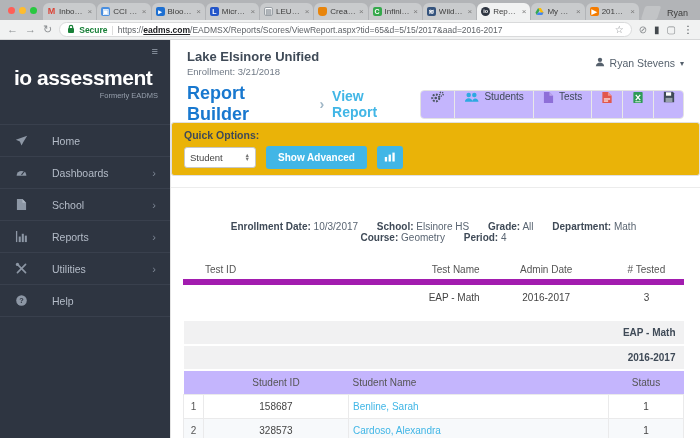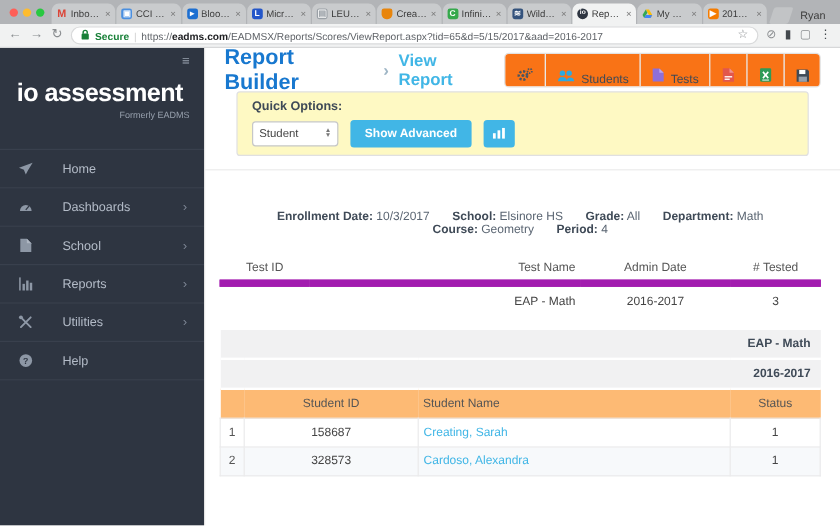--- a/index.html
+++ b/index.html
@@ -32,21 +32,21 @@
              transform:skewX(-18deg); border-radius:2px; }
   .profile-name { flex-shrink:0; font-size:9px; color:#3c3c3c; padding:0 8px 2px 8px; }
 
   .toolbar { height:20px; background:#f1f2f2; border-bottom:1px solid #d7d8d9; display:flex; align-items:center; padding:0 7px; gap:7px; }
   .nav-glyph { color:#8a8d90; font-size:11px; line-height:1; }
   .omnibox { flex:1; height:15px; background:#fff; border:1px solid #d9dadb; border-radius:8px;
              display:flex; align-items:center; padding:0 7px; gap:4px; font-size:8.5px; min-width:0; }
   .secure { color:#188038; font-weight:bold; }
   .omni-sep { color:#d0d0d0; }
   .url-text { color:#5f6368; white-space:nowrap; overflow:hidden; min-width:0; }
-  .url-domain { color:#202124; font-weight:bold; }
+  .url-domain { color:#202124; font-weight:bold;text-decoration:underline; }
   .ext-glyph { color:#8a8d90; font-size:10px; line-height:1; }
   .ext-dark { color:#43484d; }
 
   
   .app { display:flex; height:398px; }
   .sidebar { width:170px; flex-shrink:0; background:#2e3541; color:#b9c1cd; }
   .logo-block { padding:8px 12px 10px 14px; position:relative; height:84px; }
   .hamburger { position:absolute; top:5px; right:12px; color:#9aa3b0; font-size:11px; letter-spacing:0; cursor:pointer; }
   .logo-line { margin-top:18px; color:#fff; font-size:21px; letter-spacing:-0.5px; white-space:nowrap; }
   .logo-io { font-weight:bold; }
@@ -63,25 +63,25 @@
   .district-name { font-size:13px; font-weight:bold; color:#3f4a57; }
   .district-enrollment { font-size:9.5px; color:#707a86; margin-top:2px; }
   .user-menu { display:flex; align-items:center; gap:5px; font-size:10.5px; color:#55606c; cursor:pointer; }
   .user-caret { font-size:8px; color:#55606c; }
 
   .page-header { height:36px; display:flex; align-items:center; padding:0 16px; gap:8px; }
   .page-title { font-size:18px; font-weight:800; color:#1878cf; cursor:pointer; }
   .crumb-sep { font-size:14px; color:#9fb6c6; font-weight:bold; }
   .page-subtitle { font-size:14px; font-weight:bold; color:#41b6e6; }
   .btn-group { margin-left:auto; display:flex; border:1px solid #e2e2e2; border-radius:4px; overflow:hidden; background:#fbfbfb; }
-  .tool-btn { height:27px; padding:0 9px; display:flex; align-items:flex-end; gap:5px; background:#f97316;
+  .tool-btn { height:27px; padding:0 9px; display:flex; align-items:flex-start; gap:5px; background:#c4b5fd;
               border-left:1px solid #e8e8e8; font-size:10px; color:#3f4a57; cursor:pointer; }
   .tool-btn:first-child { border-left:none; }
 
-  .quick-panel { margin:0 26px; background:#fef9c3; border:1px solid #e0e0e1; border-radius:3px; padding:6px 0 6px 12px; }
+  .quick-panel { margin:0 0; background:#eab308; border:1px solid #e0e0e1; border-radius:3px; padding:6px 0 6px 12px; }
   .quick-label { font-size:10.5px; font-weight:bold; color:#3f4a57; }
   .quick-controls { display:flex; align-items:center; gap:10px; margin-top:5px; }
   .select-box { width:72px; height:21px; background:#fff; border:1px solid #c6c7c8; border-radius:3px;
                 display:flex; align-items:center; padding:0 5px; font-size:9.5px; color:#444; cursor:pointer; }
   .select-arrows { margin-left:auto; display:flex; flex-direction:column; line-height:0.55; font-size:5.5px; color:#777; }
   .btn-advanced { height:23px; padding:0 12px; background:#41b6e6; border:none; border-radius:3px;
                   color:#fff; font-size:10px; font-weight:bold; cursor:pointer; }
   .btn-chart { height:23px; width:26px; background:#41b6e6; border:none; border-radius:3px;
                display:flex; align-items:center; justify-content:center; cursor:pointer; }
 
@@ -97,21 +97,21 @@
   .tests-table th { font-weight:normal; color:#555; padding:4px; border-bottom:6px solid #a21caf; }
   .tests-table td { padding:7px 4px 5px 4px; }
   .col-testid { width:15%; text-align:center; }
   .col-testname { width:45%; text-align:right; }
   .col-admindate { width:25%; text-align:center; }
   .col-tested { width:15%; text-align:center; }
 
   .scores-table { margin-top:13px; font-size:10px; color:#444; }
   .band-row td { background:#f1f1f2; font-weight:bold; color:#3f4a57; text-align:right;
                  padding:6px 8px; border-bottom:2px solid #fff; }
-  .scores-table thead th { background:#fdba74; font-weight:normal; color:#555; padding:6px 4px; }
+  .scores-table thead th { background:#c4b5fd; font-weight:normal; color:#555; padding:6px 4px; }
   .scores-table tbody td { border:1px solid #eaeaeb; padding:6px 4px; height:23px; }
   .scores-table tbody tr.stripe td { background:#f7f9fb; }
   .c-num { width:4%; text-align:center; color:#555; }
   .c-id { width:29%; text-align:center; }
   .c-name { width:52%; text-align:left; padding-left:6px; }
   .c-status { width:15%; text-align:center; }
   .student-link { color:#41b6e6; cursor:pointer; }
 </style>
 </head>
 <body>
@@ -279,20 +279,36 @@
               <text x="8" y="11" text-anchor="middle" font-size="9" font-weight="bold" fill="#2e3541">?</text>
             </svg>
         </span>
         <span>Help</span>
       </div>
     </div>
   </div>
 
   <div class="main">
 
+    <div class="district-bar">
+      <div>
+        <div class="district-name">Lake Elsinore Unified</div>
+        <div class="district-enrollment">Enrollment: 3/21/2018</div>
+      </div>
+      <div class="user-menu">
+        <span>
+          <svg width="10" height="10" viewBox="0 0 12 12" fill="#55606c">
+              <circle cx="6" cy="3.4" r="2.6"></circle>
+              <path d="M1 11c.4-2.8 2.4-4.3 5-4.3s4.6 1.5 5 4.3z"></path>
+            </svg>
+        </span>
+        <span>Ryan Stevens</span>
+        <span class="user-caret">▾</span>
+      </div>
+    </div>
 
     <div class="page-header">
       <span class="page-title">Report Builder</span>
       <span class="crumb-sep">›</span>
       <span class="page-subtitle">View Report</span>
       <div class="btn-group">
         <div class="tool-btn">
           <span>
             <svg width="15" height="13" viewBox="0 0 17 15">
                 <circle cx="6.5" cy="8" r="4" fill="none" stroke="#4a5561" stroke-width="2.4" stroke-dasharray="2.1 1.6"></circle>
@@ -417,21 +433,21 @@
             <th class="c-num"></th>
             <th class="c-id" style="text-align:center">Student ID</th>
             <th class="c-name" style="">Student Name</th>
             <th class="c-status">Status</th>
           </tr>
         </thead>
         <tbody>
           <tr>
             <td class="c-num">1</td>
             <td class="c-id">158687</td>
-            <td class="c-name"><span class="student-link">Creating, Sarah</span></td>
+            <td class="c-name"><span class="student-link">Benline, Sarah</span></td>
             <td class="c-status">1</td>
           </tr>
           <tr class="stripe">
             <td class="c-num">2</td>
             <td class="c-id">328573</td>
             <td class="c-name"><span class="student-link">Cardoso, Alexandra</span></td>
             <td class="c-status">1</td>
           </tr>
 
         </tbody>

